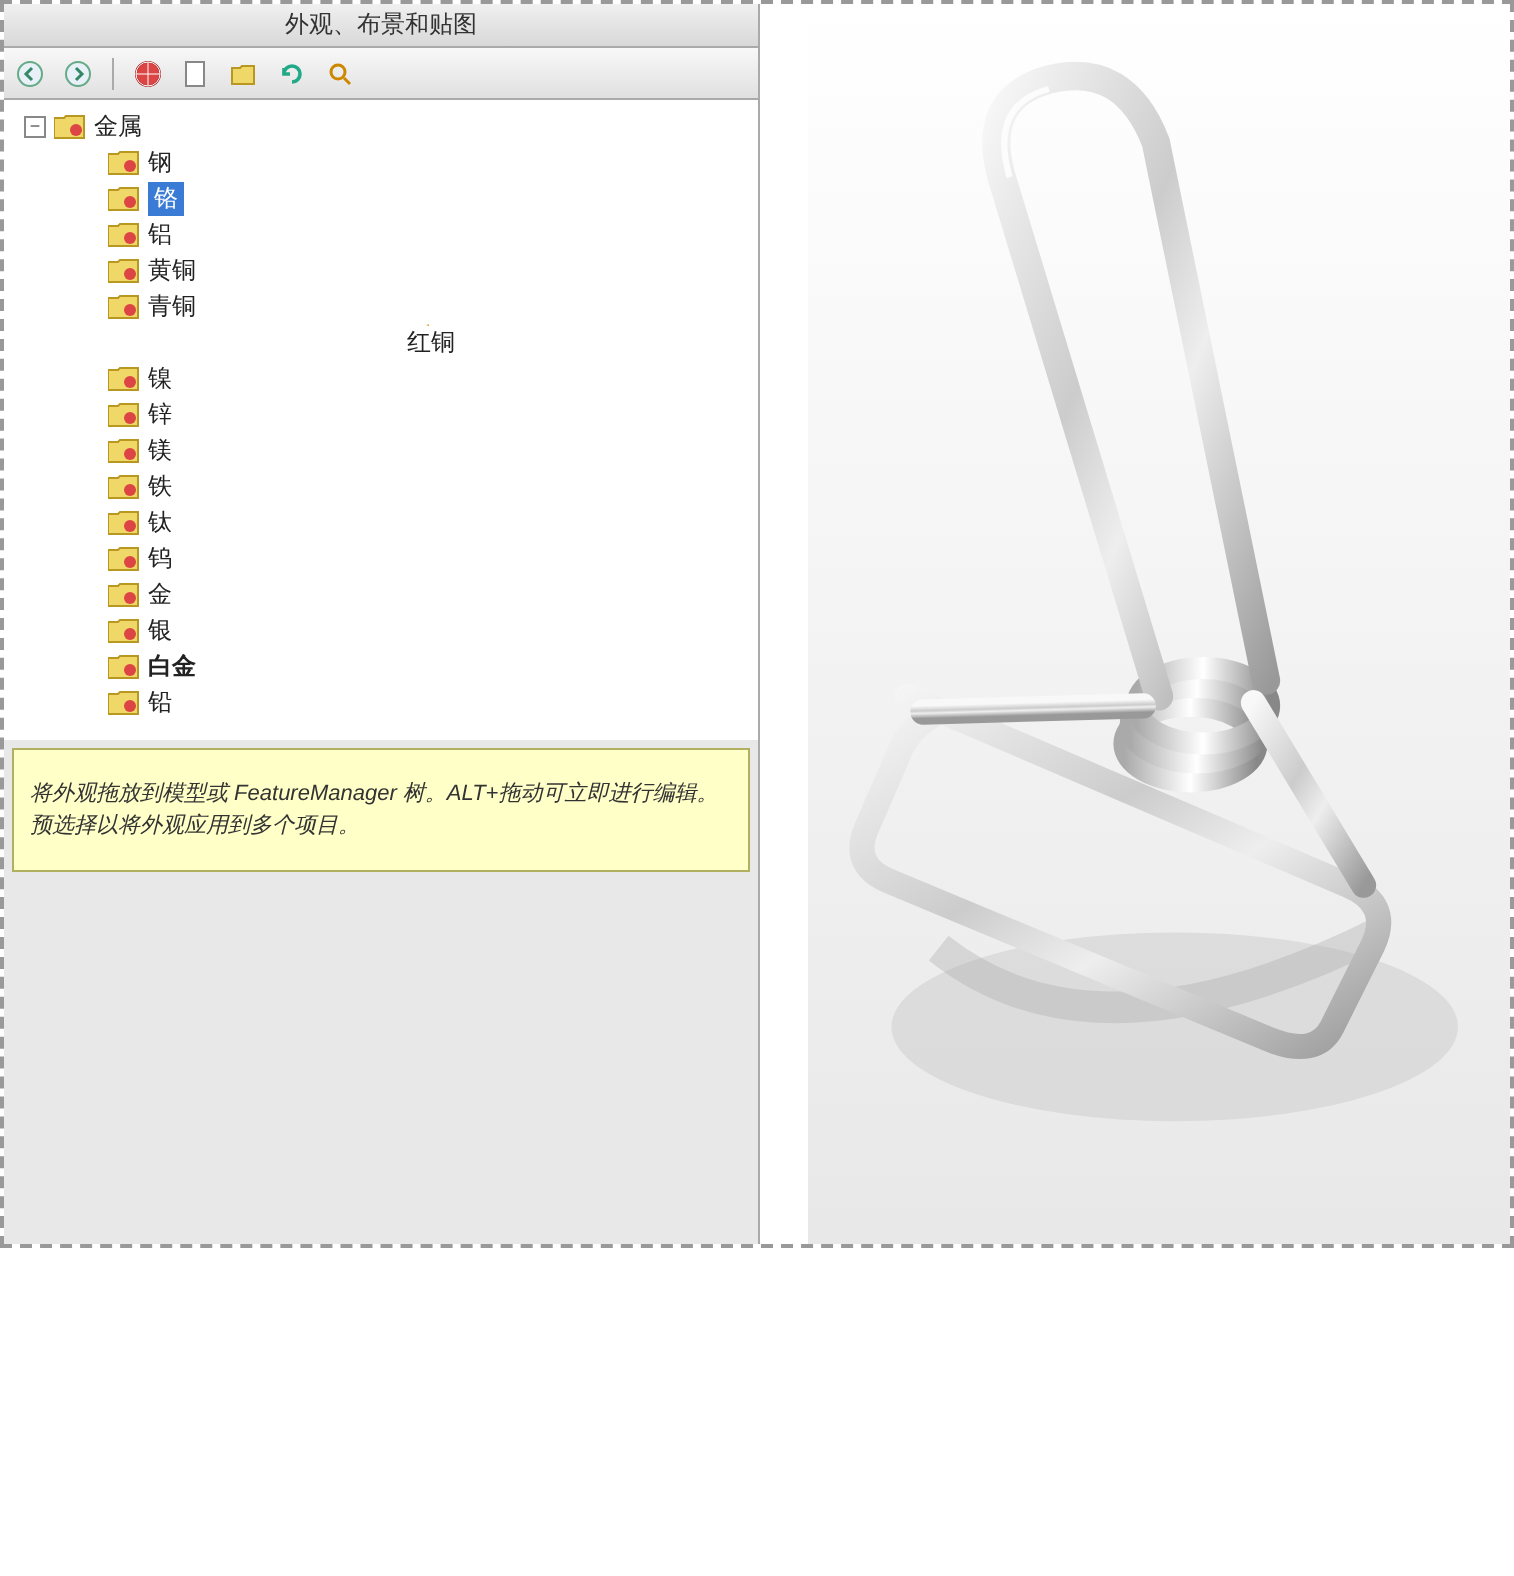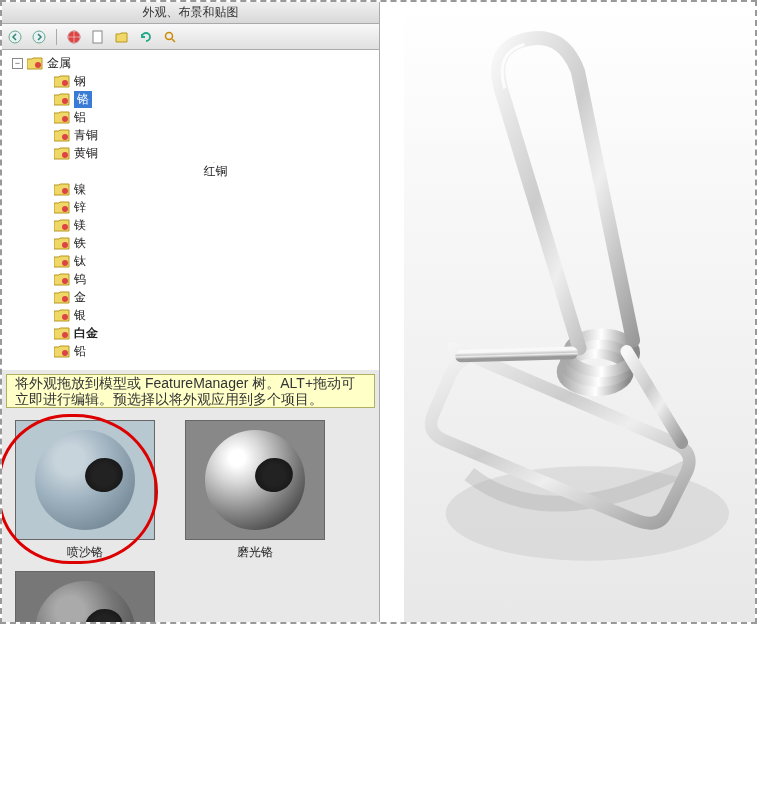--- a/index.html
+++ b/index.html
@@ -11,21 +11,21 @@
 .tb-btn { width: 18px; height: 18px; display: flex; align-items: center; justify-content: center; cursor: pointer; }
 .tb-sep { width: 1px; height: 16px; background: #aaa; margin: 0 2px; }
 .tree { flex: 0 0 320px; overflow: auto; background: #fff; padding: 4px 2px; }
 .tree-item { display: flex; align-items: center; height: 18px; padding-left: 28px; cursor: pointer; }
 .tree-item.root { padding-left: 8px; }
 .tree-item .toggle { width: 11px; height: 11px; border: 1px solid #888; background: #fff; font-size: 9px; line-height: 9px; text-align: center; margin-right: 4px; color: #555; }
 .tree-item .folder-icon { width: 16px; height: 14px; margin-right: 4px; }
 .tree-item .label { color: #222; }
 .tree-item.selected .label { background: #3a7bd5; color: #fff; padding: 0 3px; }
 .default-label { height: 18px; padding: 2px 6px; background: #e8e8e8; border-top: 1px solid #aaa; border-bottom: 1px solid #aaa; font-size: 12px; }
-.hint-box { margin: 4px; padding: 0 8px; background: #ffffc8; border: 1px solid #b0b060; font-size: 14px; line-height: 16px; color: #333; }
+.hint-box { margin: 4px; padding: 14px 8px; background: #ffffc8; border: 1px solid #b0b060; font-size: 11px; line-height: 16px; color: #333; font-style: italic; }
 .gallery { flex: 1; background: #e8e8e8; overflow: auto; padding: 8px; display: grid; grid-template-columns: repeat(2, 150px); gap: 10px 20px; justify-content: start; align-content: start; }
 .thumb { display: flex; flex-direction: column; align-items: center; }
 .thumb-img { width: 140px; height: 120px; background: #888; border: 1px solid #666; position: relative; }
 .thumb-label { margin-top: 4px; font-size: 12px; color: #222; }
 .right-viewport { flex: 1; background: #f5f5f5; position: relative; overflow: hidden; }
 .viewport-canvas { width: 100%; height: 100%; background: linear-gradient(to bottom,#fff,#e8e8e8); }
 .sphere { width: 100%; height: 100%; border-radius: 50%; position: relative; }
 .sphere.matte { background: radial-gradient(circle at 35% 30%, #c8d4dc 15%, #9cb0be 45%, #6a7e8c 90%); }
 .sphere.polished { background: radial-gradient(circle at 32% 28%, #fff 8%, #d8d8d8 25%, #888 55%, #333 90%); }
 .sphere.textured { background: radial-gradient(circle at 35% 30%, #aaa 15%, #777 45%, #444 90%); }
@@ -113,28 +113,28 @@
               <path d="M0 3 L5 3 L6 2 L15 2 L15 13 L0 13 Z" fill="#f0d868" stroke="#b89820"></path>
               <circle cx="11" cy="9" r="3" fill="#d44"></circle>
             </svg>
             <span class="label">铝</span>
           </div>
           <div class="tree-item" style="padding-left: 50px;">
             <svg class="folder-icon folder-svg" width="16" height="14" viewBox="0 0 16 14">
               <path d="M0 3 L5 3 L6 2 L15 2 L15 13 L0 13 Z" fill="#f0d868" stroke="#b89820"></path>
               <circle cx="11" cy="9" r="3" fill="#d44"></circle>
             </svg>
+            <span class="label">黄铜</span>
+          </div>
+          <div class="tree-item" style="padding-left: 50px;">
+            <svg class="folder-icon folder-svg" width="16" height="14" viewBox="0 0 16 14">
+              <path d="M0 3 L5 3 L6 2 L15 2 L15 13 L0 13 Z" fill="#f0d868" stroke="#b89820"></path>
+              <circle cx="11" cy="9" r="3" fill="#d44"></circle>
+            </svg>
             <span class="label">青铜</span>
-          </div>
-          <div class="tree-item" style="padding-left: 50px;">
-            <svg class="folder-icon folder-svg" width="16" height="14" viewBox="0 0 16 14">
-              <path d="M0 3 L5 3 L6 2 L15 2 L15 13 L0 13 Z" fill="#f0d868" stroke="#b89820"></path>
-              <circle cx="11" cy="9" r="3" fill="#d44"></circle>
-            </svg>
-            <span class="label">黄铜</span>
           </div>
           <div class="tree-item" style="padding-left: 50px; flex-direction: column;">
             <svg class="folder-icon folder-svg" width="16" height="14" viewBox="0 0 16 14">
               <path d="M0 3 L5 3 L6 2 L15 2 L15 13 L0 13 Z" fill="#f0d868" stroke="#b89820"></path>
               <circle cx="11" cy="9" r="3" fill="#d44"></circle>
             </svg>
             <span class="label">红铜</span>
           </div>
           <div class="tree-item" style="padding-left: 50px;">
             <svg class="folder-icon folder-svg" width="16" height="14" viewBox="0 0 16 14">
@@ -205,47 +205,20 @@
               <circle cx="11" cy="9" r="3" fill="#d44"></circle>
             </svg>
             <span class="label">铅</span>
           </div>
         </div>
     </div>
 
 
     <div class="hint-box">将外观拖放到模型或 FeatureManager 树。ALT+拖动可立即进行编辑。预选择以将外观应用到多个项目。</div>
 
-    <div class="gallery" id="gallery">
-        <div class="thumb" style="position: relative;">
-          <div class="thumb-img" style="display: flex; align-items: center; justify-content: center; background: rgb(184, 200, 208);">
-            <div class="sphere matte" style="width: 100px; height: 100px; margin: 10px auto;">
-              <div class="hole"></div>
-            </div>
-          </div>
-          <div class="thumb-label">喷沙铬</div>
-          <div style="position: absolute; left: -12px; top: -6px; width: 160px; height: 150px; border: 3px solid rgb(221, 0, 0); border-radius: 50% 58% 54% 50%; pointer-events: none;"></div>
-        </div>
-        <div class="thumb" style="position: relative;">
-          <div class="thumb-img" style="display: flex; align-items: center; justify-content: center; background: rgb(136, 136, 136);">
-            <div class="sphere polished" style="width: 100px; height: 100px; margin: 10px auto;">
-              <div class="hole"></div>
-            </div>
-          </div>
-          <div class="thumb-label">磨光铬</div>
-        </div>
-        <div class="thumb" style="position: relative;">
-          <div class="thumb-img" style="display: flex; align-items: center; justify-content: center; background: rgb(119, 119, 119);">
-            <div class="sphere textured" style="width: 100px; height: 100px; margin: 10px auto;">
-              <div class="hole"></div>
-            </div>
-          </div>
-          <div class="thumb-label">镀铬模</div>
-        </div>
-      </div>
   </div>
 
   <div class="right-viewport">
     <svg class="viewport-canvas" viewBox="0 0 380 788">
       <defs>
         <linearGradient id="metal" x1="0" y1="0" x2="1" y2="1">
           <stop offset="0%" stop-color="#f8f8f8"></stop>
           <stop offset="40%" stop-color="#ccc"></stop>
           <stop offset="60%" stop-color="#eee"></stop>
           <stop offset="100%" stop-color="#999"></stop>

